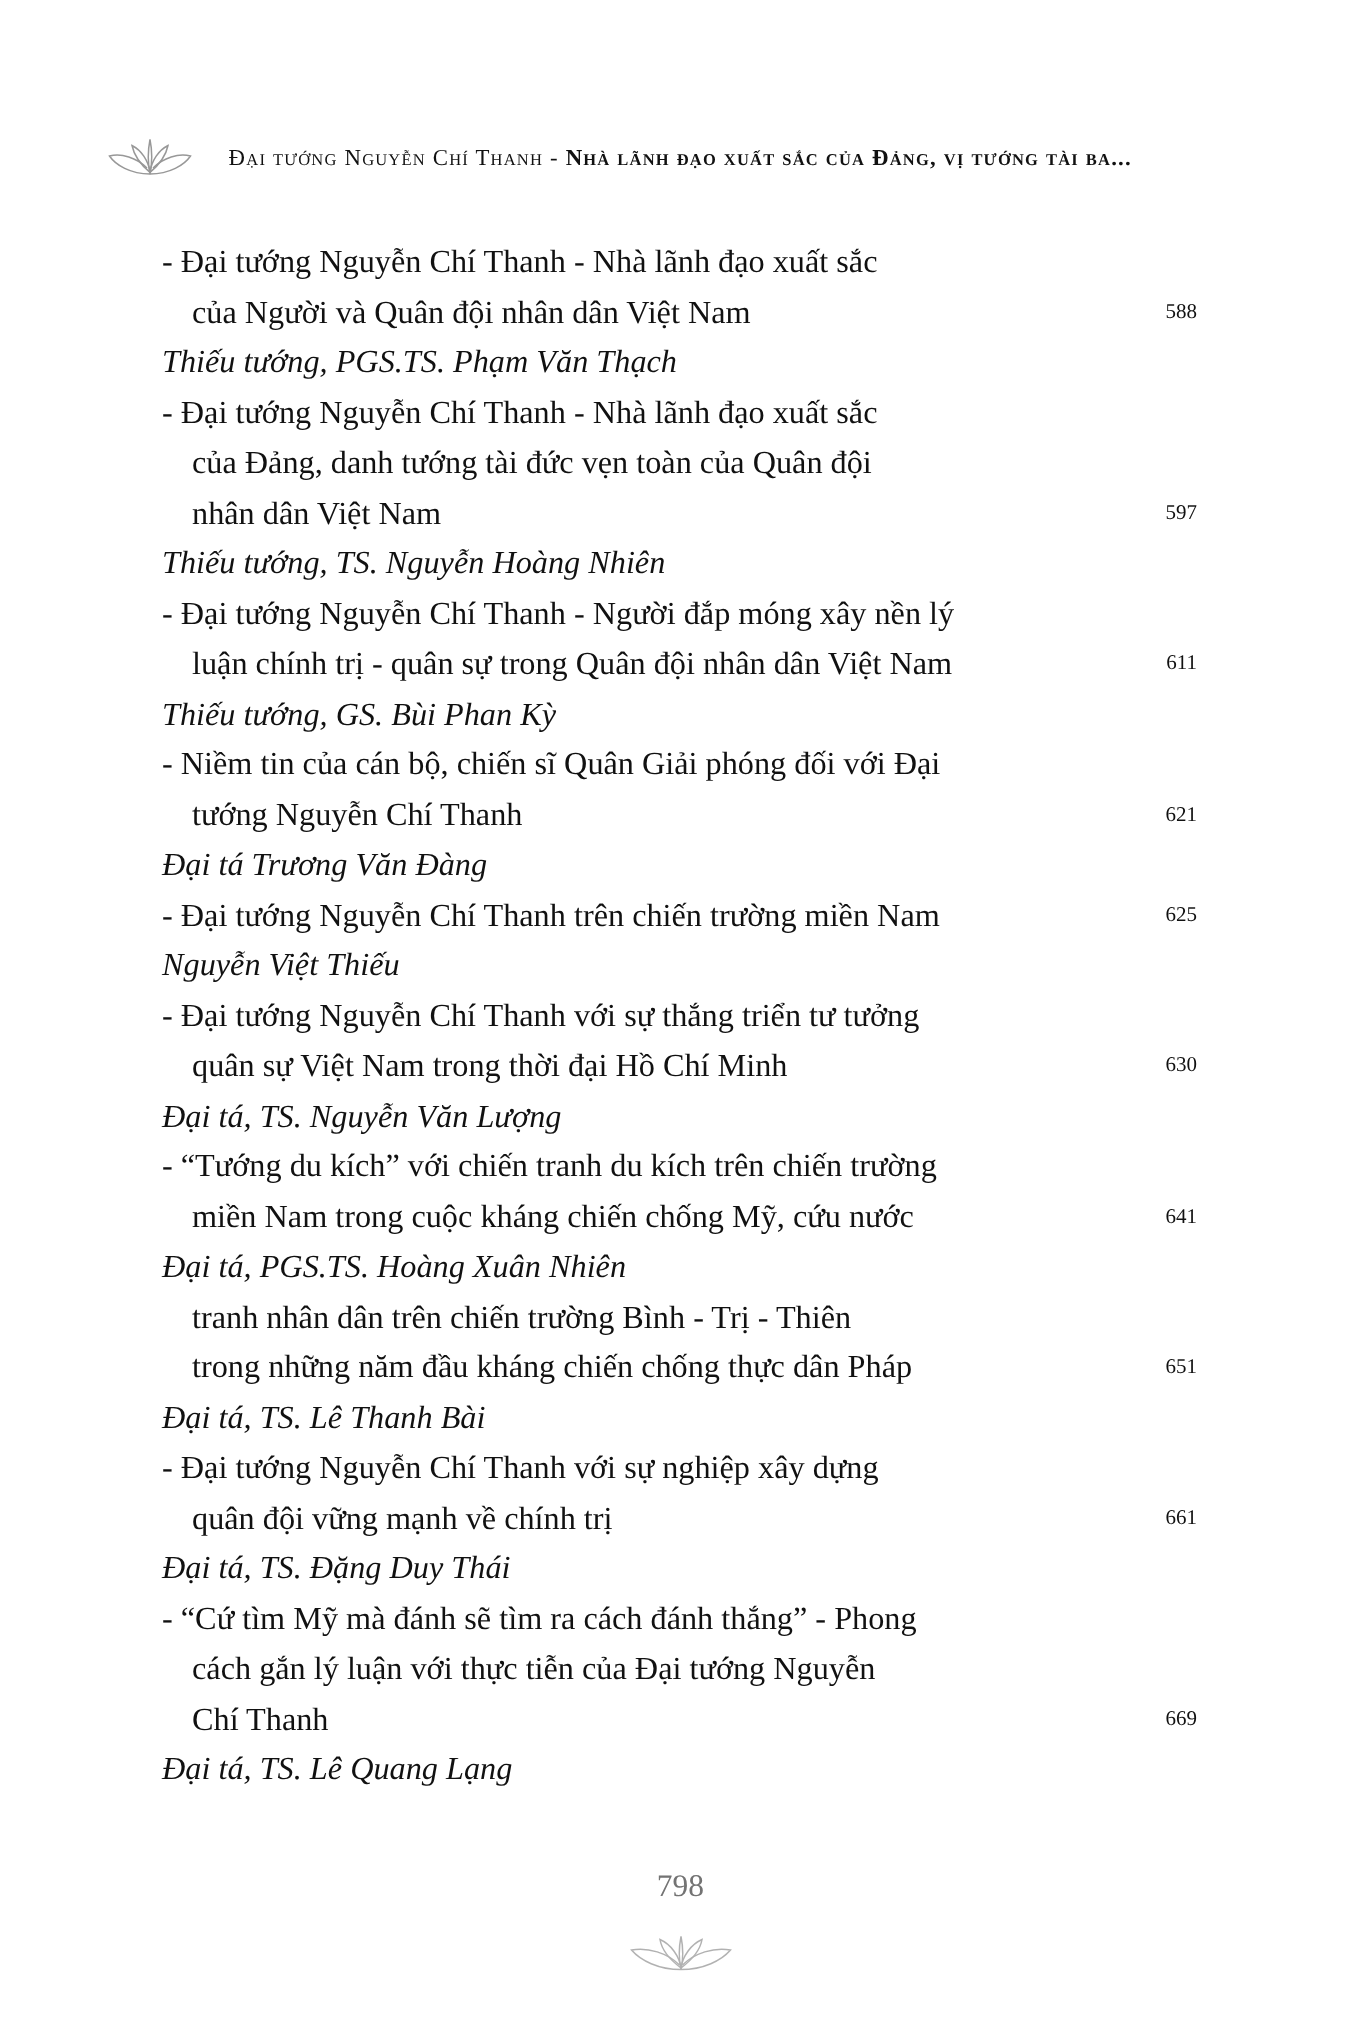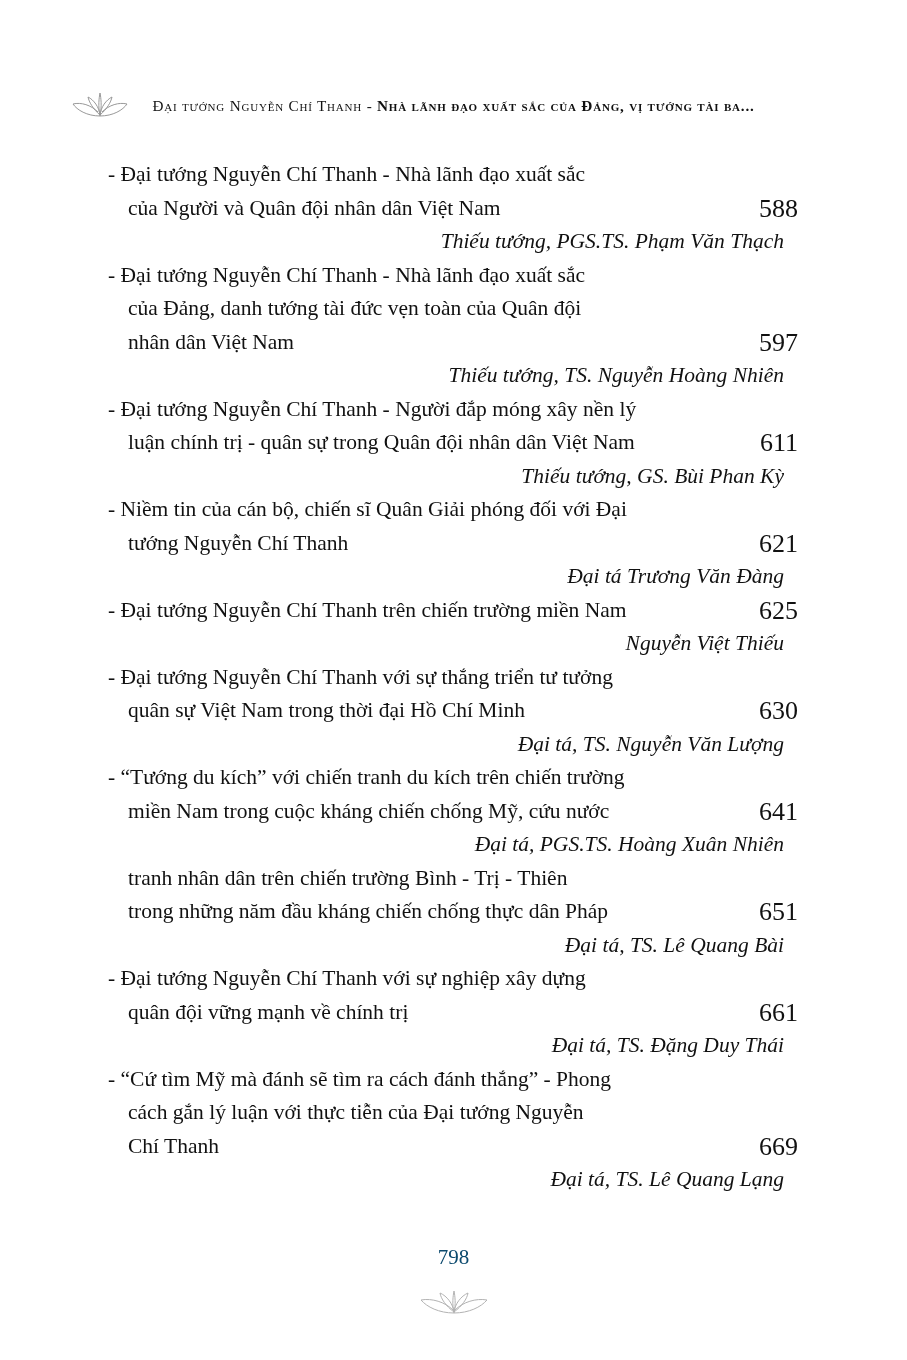--- a/index.html
+++ b/index.html
@@ -84,43 +84,43 @@
     text-justify: inter-word;
     padding-right: 18px;
   }
   .entry-text.last-line {
     text-align: left;
   }
   .entry-page {
     flex: 0 0 auto;
     width: 52px;
     text-align: right;
-    font-size: 26px;
+    font-size: 14px;
   }
   .entry-indent {
     padding-left: 20px;
   }
   .author {
-    text-align: right;
+    text-align: left;
     font-style: italic;
     font-size: 21.5px;
     line-height: 33.5px;
     padding-right: 14px;
     color: #111;
   }
 
   
   .folio {
     position: absolute;
     bottom: 90px;
     left: 0;
     right: 0;
     text-align: center;
     font-size: 21px;
-    color: #0c4a6e;
+    color: #737373;
   }
   .footer-ornament {
     position: absolute;
     bottom: 42px;
     left: 50%;
     transform: translateX(-50%);
     width: 90px;
     height: 30px;
     opacity: 0.45;
   }
@@ -225,21 +225,21 @@
     </div>
 
     <div class="entry">
       <div class="entry-line">
           <span class="entry-text entry-indent">tranh nhân dân trên chiến trường Bình - Trị - Thiên</span>
         </div>
       <div class="entry-line">
           <span class="entry-text entry-indent last-line">trong những năm đầu kháng chiến chống thực dân Pháp</span>
           <span class="entry-page">651</span>
         </div>
-      <div class="author">Đại tá, TS. Lê Quang Bài</div>
+      <div class="author">Đại tá, TS. Lê Thanh Bài</div>
     </div>
 
     <div class="entry">
       <div class="entry-line">
           <span class="entry-text">- Đại tướng Nguyễn Chí Thanh với sự nghiệp xây dựng</span>
         </div>
       <div class="entry-line">
           <span class="entry-text entry-indent last-line">quân đội vững mạnh về chính trị</span>
           <span class="entry-page">661</span>
         </div>

